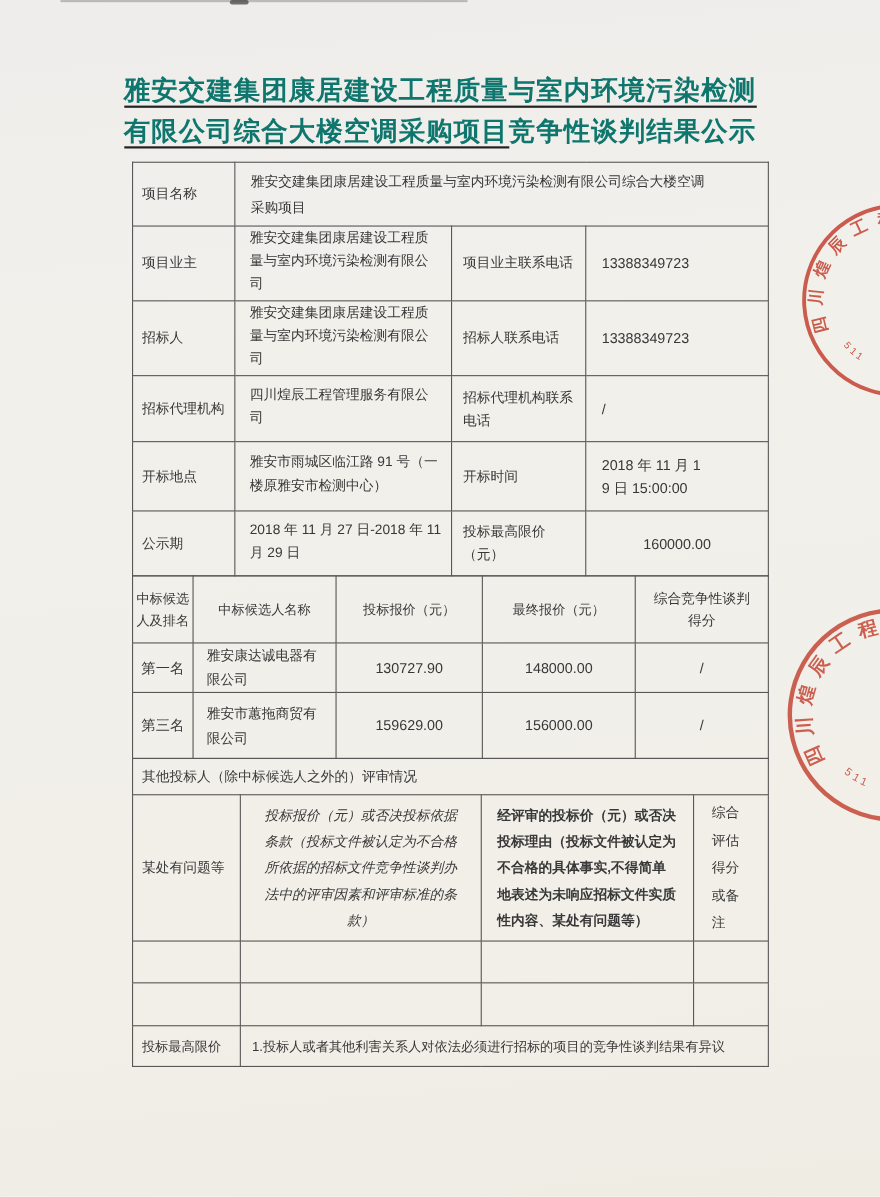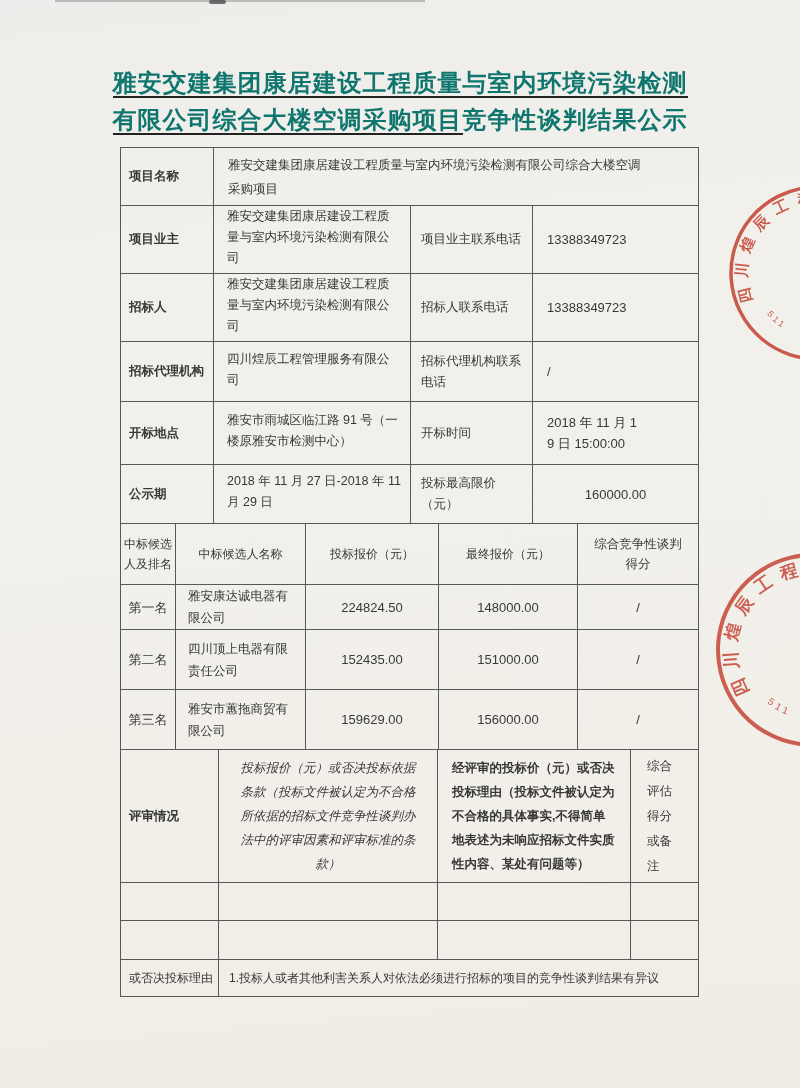--- a/index.html
+++ b/index.html
@@ -14,21 +14,21 @@
 
   .title{position:absolute;left:0;top:64px;width:100%;text-align:center;
     font-size:24px;font-weight:bold;color:#0f766e;letter-spacing:1px;line-height:37px;}
   .u{border-bottom:2px solid #222;padding-bottom:0px;}
 
   .tablewrap{position:absolute;left:120px;top:147px;width:578px;}
   table{border-collapse:collapse;table-layout:fixed;width:578px;}
   table+table{margin-top:-1px;}
   td{border:1px solid #575757;font-size:12.5px;color:#383838;
      vertical-align:middle;line-height:21px;overflow:hidden;word-break:break-all;}
-  .lab{padding:0 4px 0 8px;text-align:left;font-weight:bold;}
+  .lab{padding:0 4px 0 8px;text-align:left;}
   .val{padding:0 9px 4px 13px;text-align:left;}
   .val1{padding:0 48px 0 14px;text-align:left;line-height:24px;}
   .lab2{padding:0 10px;text-align:left;}
   .val2{padding:0 6px 0 14px;text-align:left;font-size:13px;}
   .val2t{padding:0 56px 0 14px;text-align:left;font-size:13px;}
   .cen{text-align:center;padding:0 2px;font-size:13px;}
   .chead{text-align:center;padding:0 3px;font-size:12px;line-height:20px;}
   .cheadw{text-align:center;padding:0 11px;font-size:12.5px;line-height:20px;}
   .cname{padding:0 10px 0 12px;text-align:left;line-height:22px;}
   .sect{padding:0 8px;text-align:left;font-size:12.5px;}
@@ -111,69 +111,65 @@
         <tr style="height:61px">
       <td class="chead">中标候选人及排名</td>
       <td class="chead">中标候选人名称</td>
       <td class="chead">投标报价（元）</td>
       <td class="chead">最终报价（元）</td>
       <td class="cheadw">综合竞争性谈判得分</td>
     </tr>
     <tr style="height:43px">
       <td class="cen">第一名</td>
       <td class="cname">雅安康达诚电器有限公司</td>
-      <td class="cen">224824.50</td>
+      <td class="cen">130727.90</td>
       <td class="cen">148000.00</td>
-      <td class="cen">/</td>
-    </tr>
-    <tr style="height:60px">
-      <td class="cen">第二名</td>
-      <td class="cname">四川顶上电器有限责任公司</td>
-      <td class="cen">152435.00</td>
-      <td class="cen">151000.00</td>
       <td class="cen">/</td>
     </tr>
     <tr style="height:60px">
       <td class="cen">第三名</td>
       <td class="cname">雅安市蕙拖商贸有限公司</td>
       <td class="cen">159629.00</td>
       <td class="cen">156000.00</td>
       <td class="cen">/</td>
     </tr>
   </tbody>
     </table>
 
   <table>
     <colgroup>
         <col style="width:98px">
         <col style="width:219px">
         <col style="width:193px">
         <col style="width:68px">
       </colgroup>
     <tbody>
+        <tr style="height:33px">
+      <td class="sect" colspan="4">其他投标人（除中标候选人之外的）评审情况</td>
+    </tr>
     <tr style="height:128px">
-      <td class="lab">评审情况</td>
+      <td class="lab">某处有问题等</td>
       <td class="desc">投标报价（元）或否决投标依据条款（投标文件被认定为不合格所依据的招标文件竞争性谈判办法中的评审因素和评审标准的条款）</td>
       <td class="desc3">经评审的投标价（元）或否决投标理由（投标文件被认定为不合格的具体事实,不得简单地表述为未响应招标文件实质性内容、某处有问题等）</td>
       <td class="desc4">综合评估得分或备注</td>
     </tr>
     <tr style="height:38px">
       <td></td>
       <td></td>
       <td></td>
       <td></td>
     </tr>
     <tr style="height:39px">
       <td></td>
       <td></td>
       <td></td>
       <td></td>
     </tr>
     <tr style="height:37px">
-      <td class="objlab">或否决投标理由</td>
+      <td class="objlab">投标最高限价</td>
       <td class="objval" colspan="3">1.投标人或者其他利害关系人对依法必须进行招标的项目的竞争性谈判结果有异议</td>
     </tr>
   </tbody>
     </table>
 </div>
 
 <div class="stamp" style="left:722px;top:178px;">
   <svg width="190" height="190" viewBox="0 0 190 190">
     <g transform="rotate(18 95 95)" opacity="0.82">
       <circle cx="95" cy="95" r="86" fill="none" stroke="#c23b2a" stroke-width="3.5"></circle>

